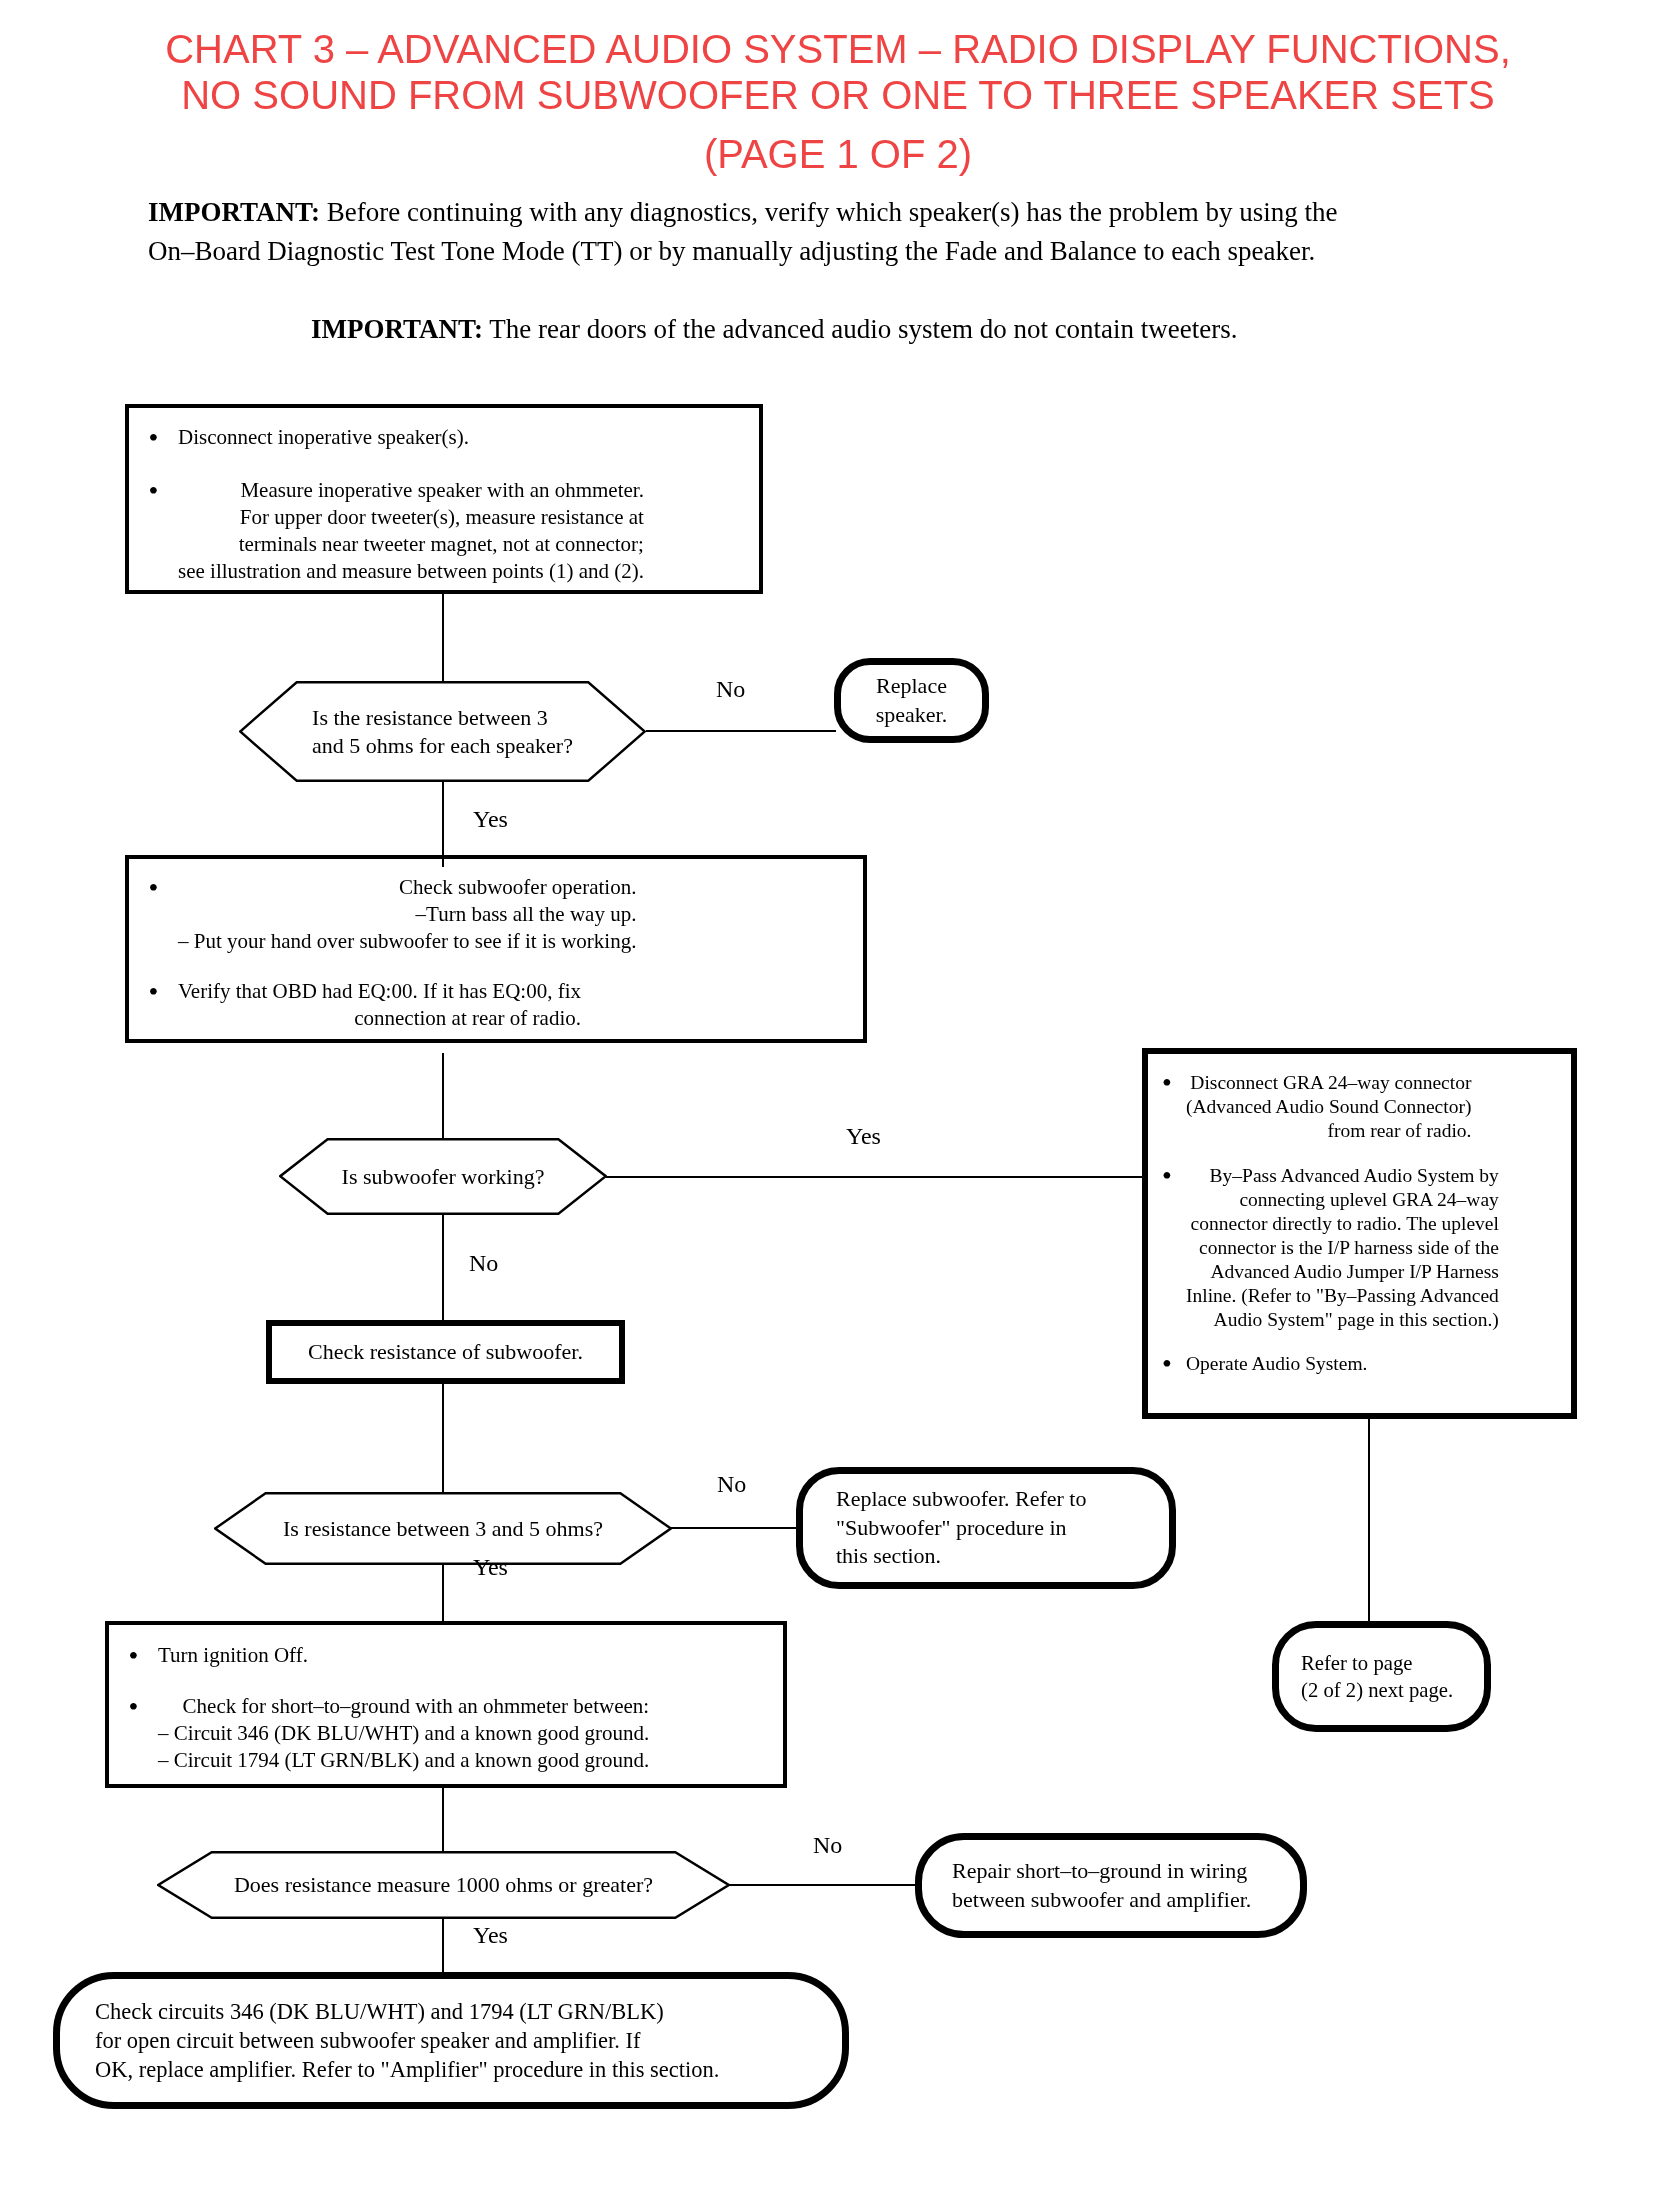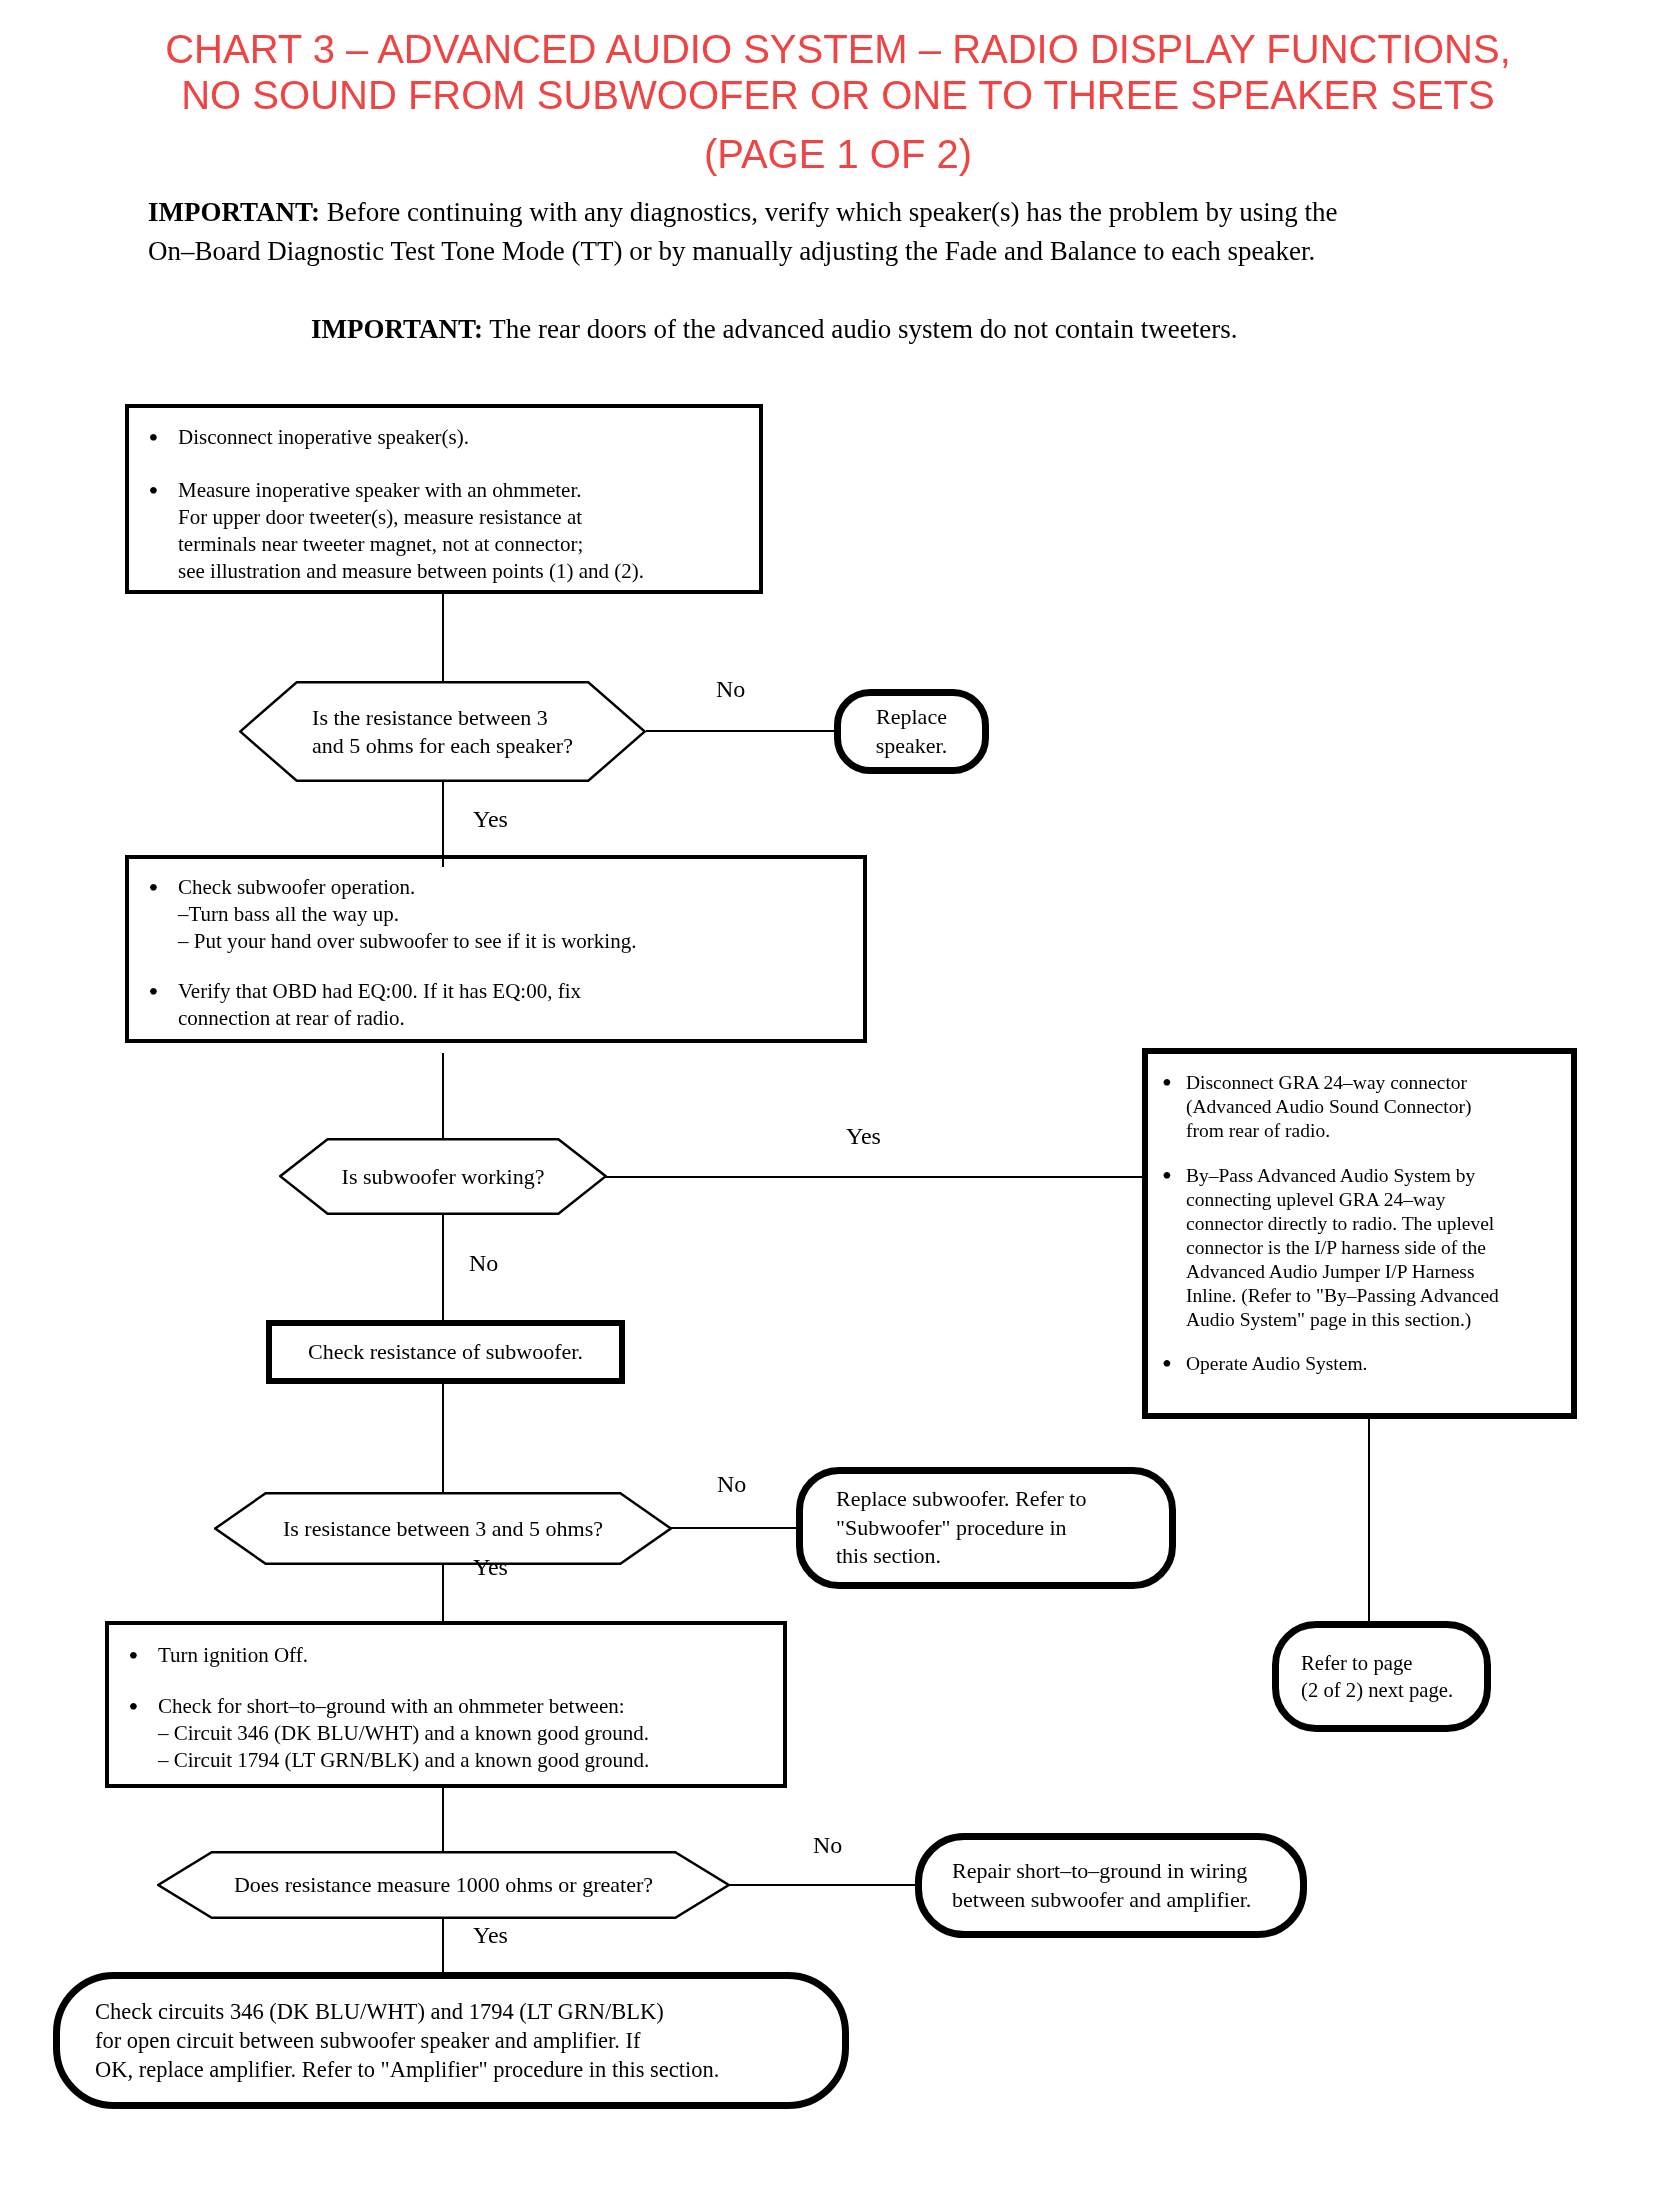--- a/index.html
+++ b/index.html
@@ -15,21 +15,21 @@
   
   .note{position:absolute;font-size:27px;line-height:39px;white-space:pre-line;}
   .note b{font-weight:bold;}
 
   
   .pbox{position:absolute;background:#fff;border:4.3px solid #000;box-sizing:border-box;}
   .pbox.thick{border-width:6.7px;}
   .li{display:flex;align-items:flex-start;}
   .blt{flex:0 0 49px;text-align:center;font-size:21px;line-height:27px;}
   .blt::before{content:"\2022";font-size:28px;}
-  .litext{font-size:21px;line-height:27px;white-space:pre-line;}
+  .litext{font-size:21px;line-height:27px;white-space:pre-line;text-align:right;}
   .gap{height:23px;}
 
   
   .cbox{display:flex;align-items:center;justify-content:center;
         font-size:22px;text-align:center;}
 
   
   .hex{position:absolute;}
   .hex svg{position:absolute;left:0;top:0;width:100%;height:100%;}
   .hex polygon{fill:#ffffff;stroke:#000000;stroke-width:4;}
@@ -171,21 +171,21 @@
 
   <div class="hex" style="left:157px;top:1851px;width:573px;height:68px;">
     <svg viewBox="0 0 943 112" preserveAspectRatio="none">
       <polygon points="90,2 853,2 941,56 853,110 90,110 2,56"></polygon>
     </svg>
     <div class="hextext">
         <span>Does resistance measure 1000 ohms or greater?</span>
       </div>
   </div>
 
-  <div class="term center" style="left:834px;top:689px;width:155px;height:85px;border-radius:36px;">
+  <div class="term center" style="left:834px;top:658px;width:155px;height:85px;border-radius:36px;">
     <div class="termtext">Replace
 speaker.</div>
   </div>
 
   <div class="term" style="left:796px;top:1467px;width:380px;height:122px;border-radius:43px;padding-left:33px;">
     <div class="termtext">Replace subwoofer. Refer to
 "Subwoofer" procedure in
 this section.</div>
   </div>
 

